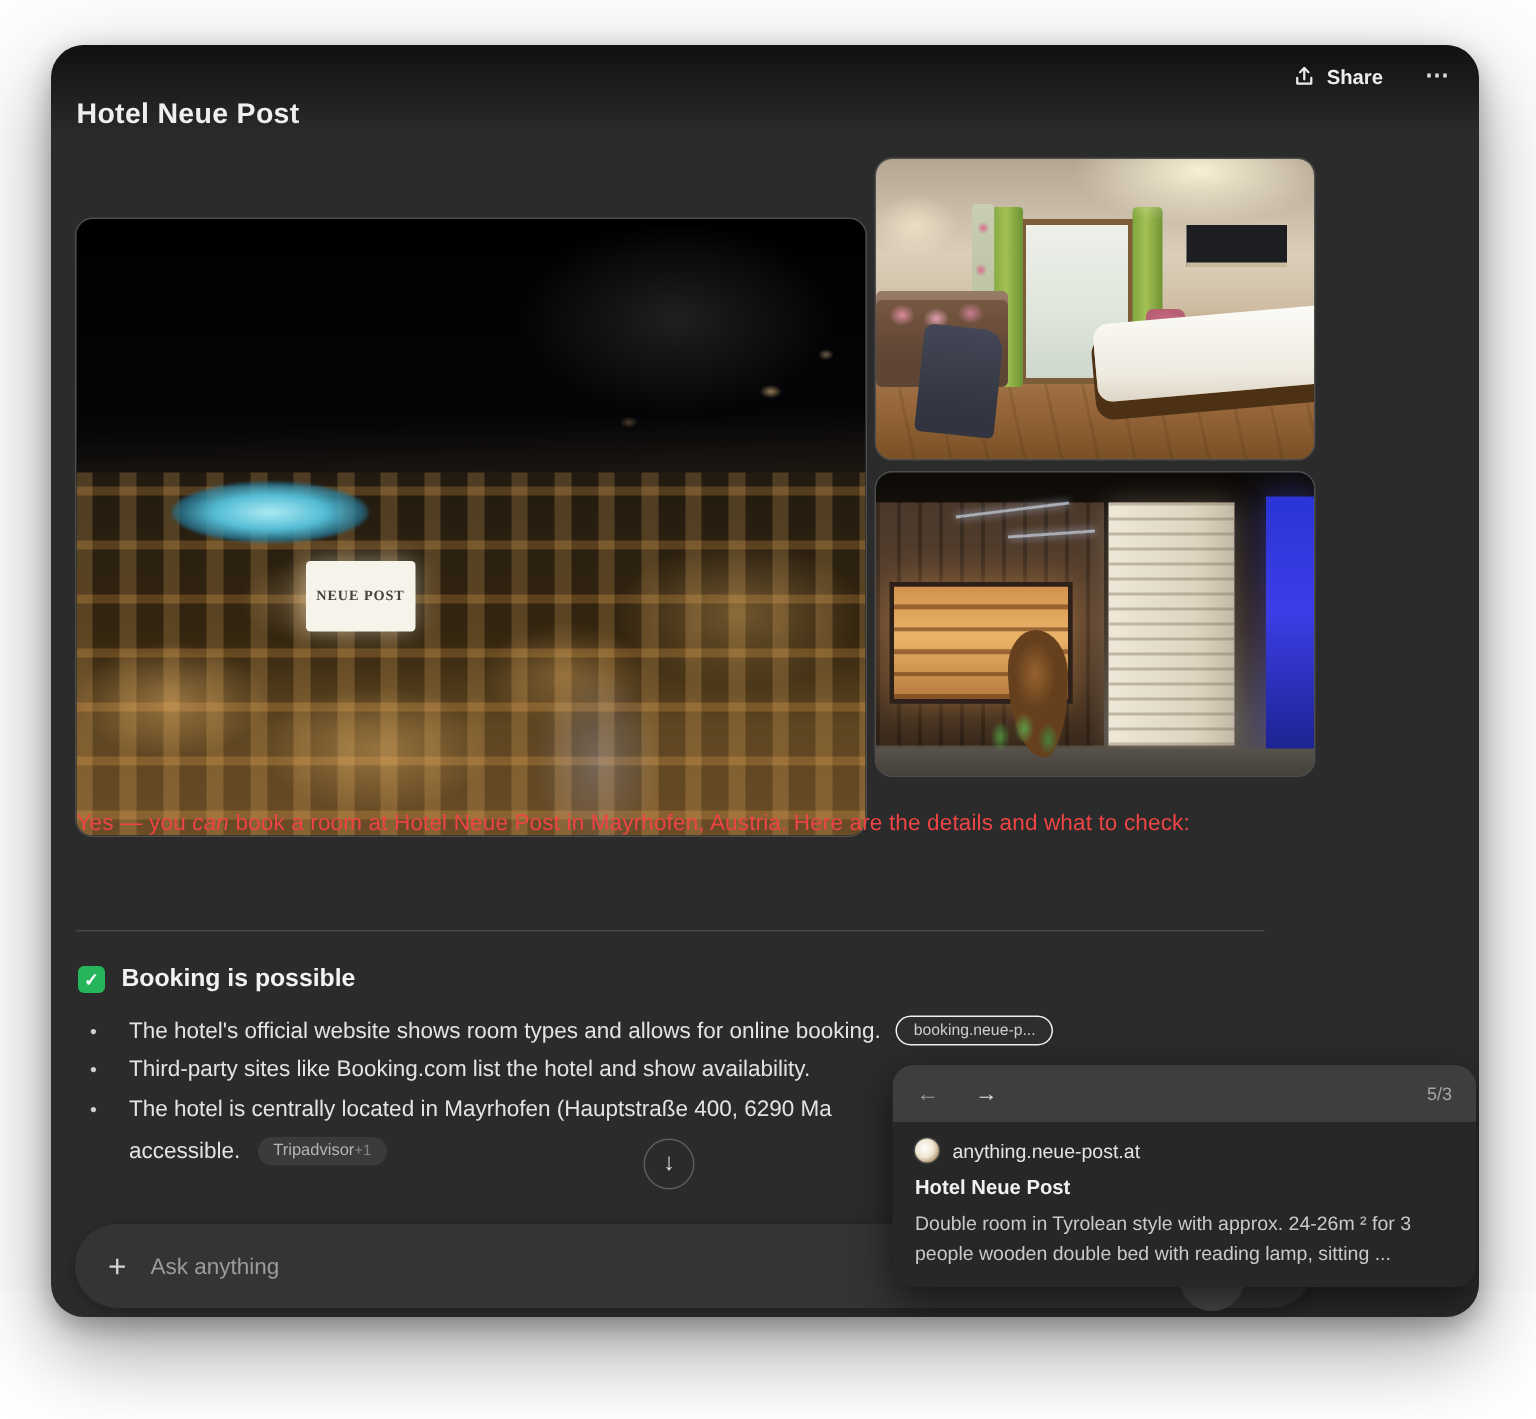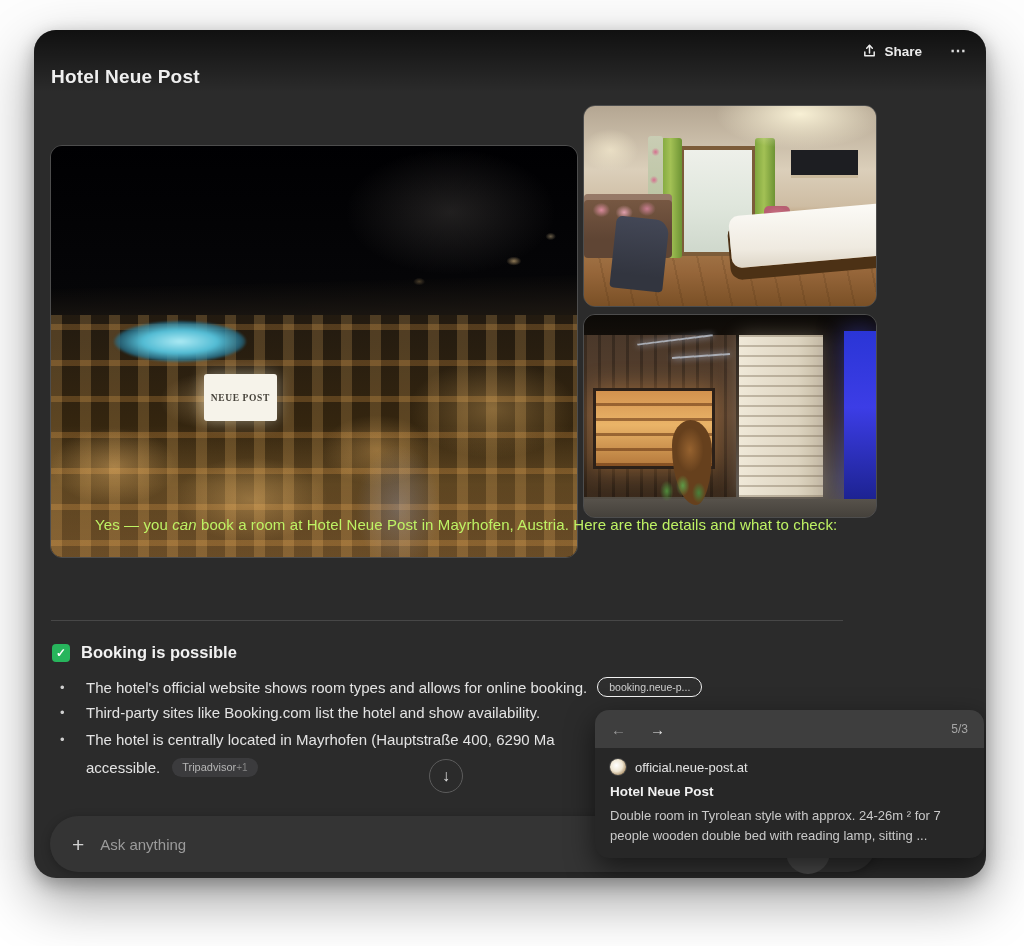--- a/index.html
+++ b/index.html
@@ -142,22 +142,22 @@
     border-radius:46% 54% 40% 60% / 30% 36% 64% 70%; }
   .spa-plant { left:24%; top:78%; width:22%; height:18%;
     background:
       radial-gradient(9px 14px at 20% 50%, #4f8a3c, transparent 75%),
       radial-gradient(9px 14px at 45% 35%, #5d9a47, transparent 75%),
       radial-gradient(9px 14px at 70% 55%, #47803a, transparent 75%); }
   .spa-floor { left:0; right:0; bottom:0; height:9%;
     background:linear-gradient(180deg, #57524b, #45413b); }
 
   
-  .intro { position:absolute; left:17px; top:480px; width:792px; font-size:15px;
-    line-height:29px; color:#bef264; letter-spacing:.1px;margin-left:44px; }
+  .intro { position:absolute; left:17px; top:504px; width:792px; font-size:15px;
+    line-height:29px; color:#ef4444; letter-spacing:.1px; }
   .divider { position:absolute; left:17px; top:590px; width:792px; height:1px;
     background:#474747; }
   .section-head { position:absolute; left:18px; top:613px; display:flex;
     align-items:center; gap:11px; }
   .check-box { width:18px; height:18px; border-radius:4px; background:#27b55c;
     color:#ffffff; font-size:12px; font-weight:700; display:flex; align-items:center;
     justify-content:center; }
   .section-title { font-size:16.5px; font-weight:700; color:#f2f2f2; }
 
   .bullet { position:absolute; left:26px; display:flex; align-items:center;
@@ -316,21 +316,21 @@
 
     <div class="popup">
       <div class="popup-header">
         <span class="nav-arrow nav-back">←</span>
         <span class="nav-arrow nav-fwd">→</span>
         <span class="counter">5/3</span>
       </div>
       <div class="popup-body">
         <div class="domain-row">
           <span class="favicon"></span>
-          <span class="domain">official.neue-post.at</span>
+          <span class="domain">anything.neue-post.at</span>
         </div>
         <div class="popup-title">Hotel Neue Post</div>
-        <div class="popup-desc">Double room in Tyrolean style with approx. 24-26m ² for 7 people wooden double bed with reading lamp, sitting ...</div>
+        <div class="popup-desc">Double room in Tyrolean style with approx. 24-26m ² for 3 people wooden double bed with reading lamp, sitting ...</div>
       </div>
     </div>
 
   </div>
 </div>
 
 </body></html>

